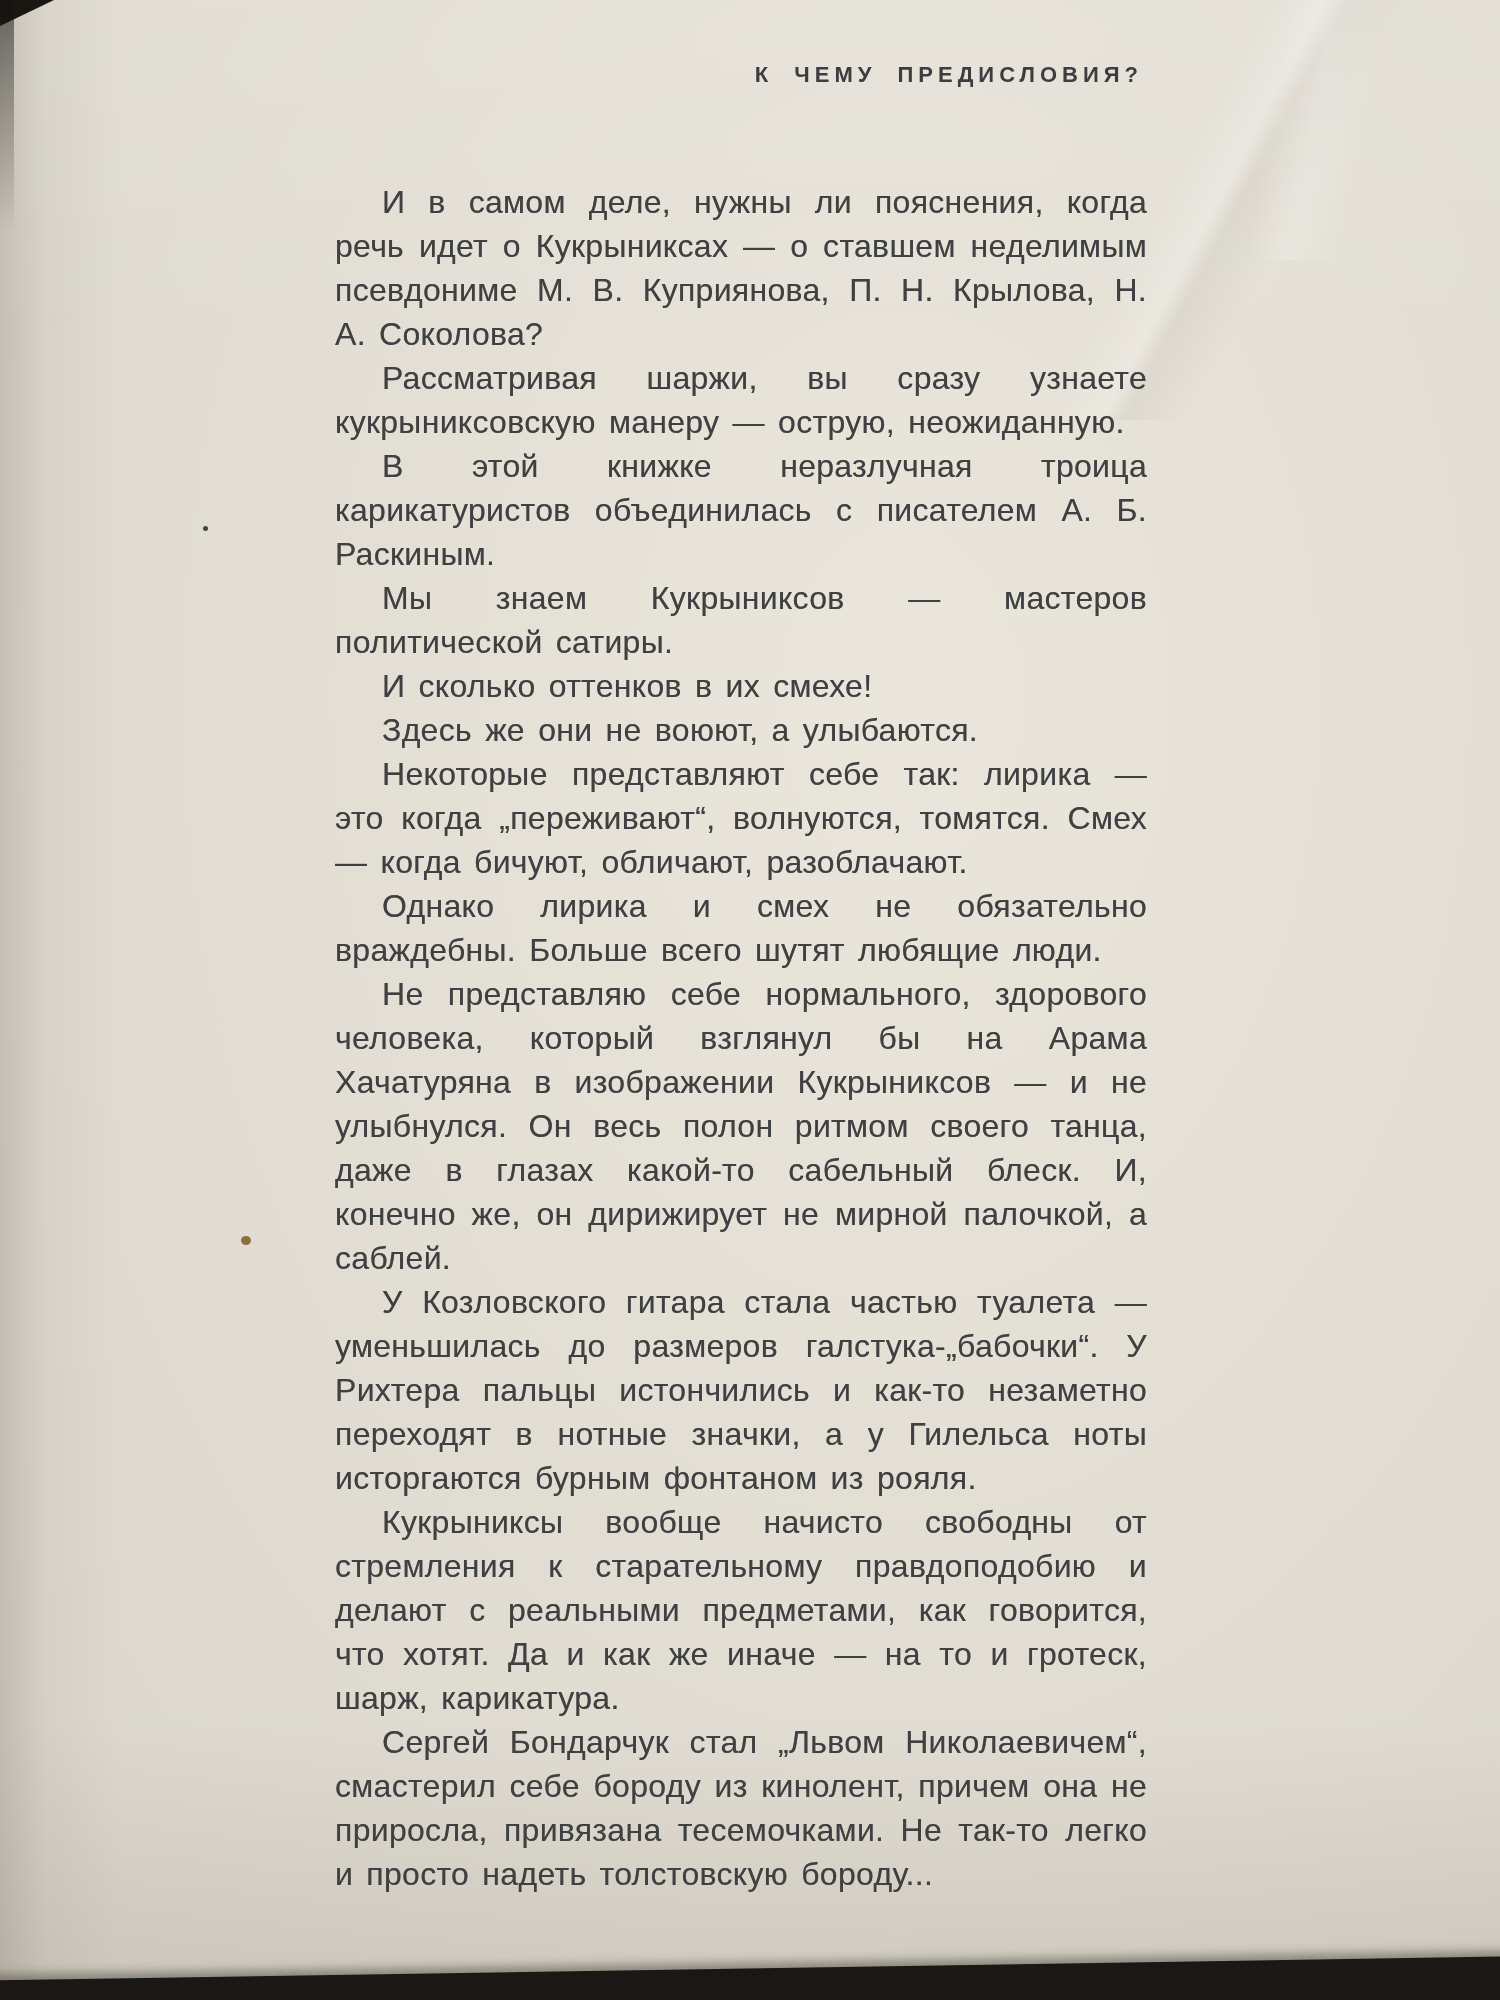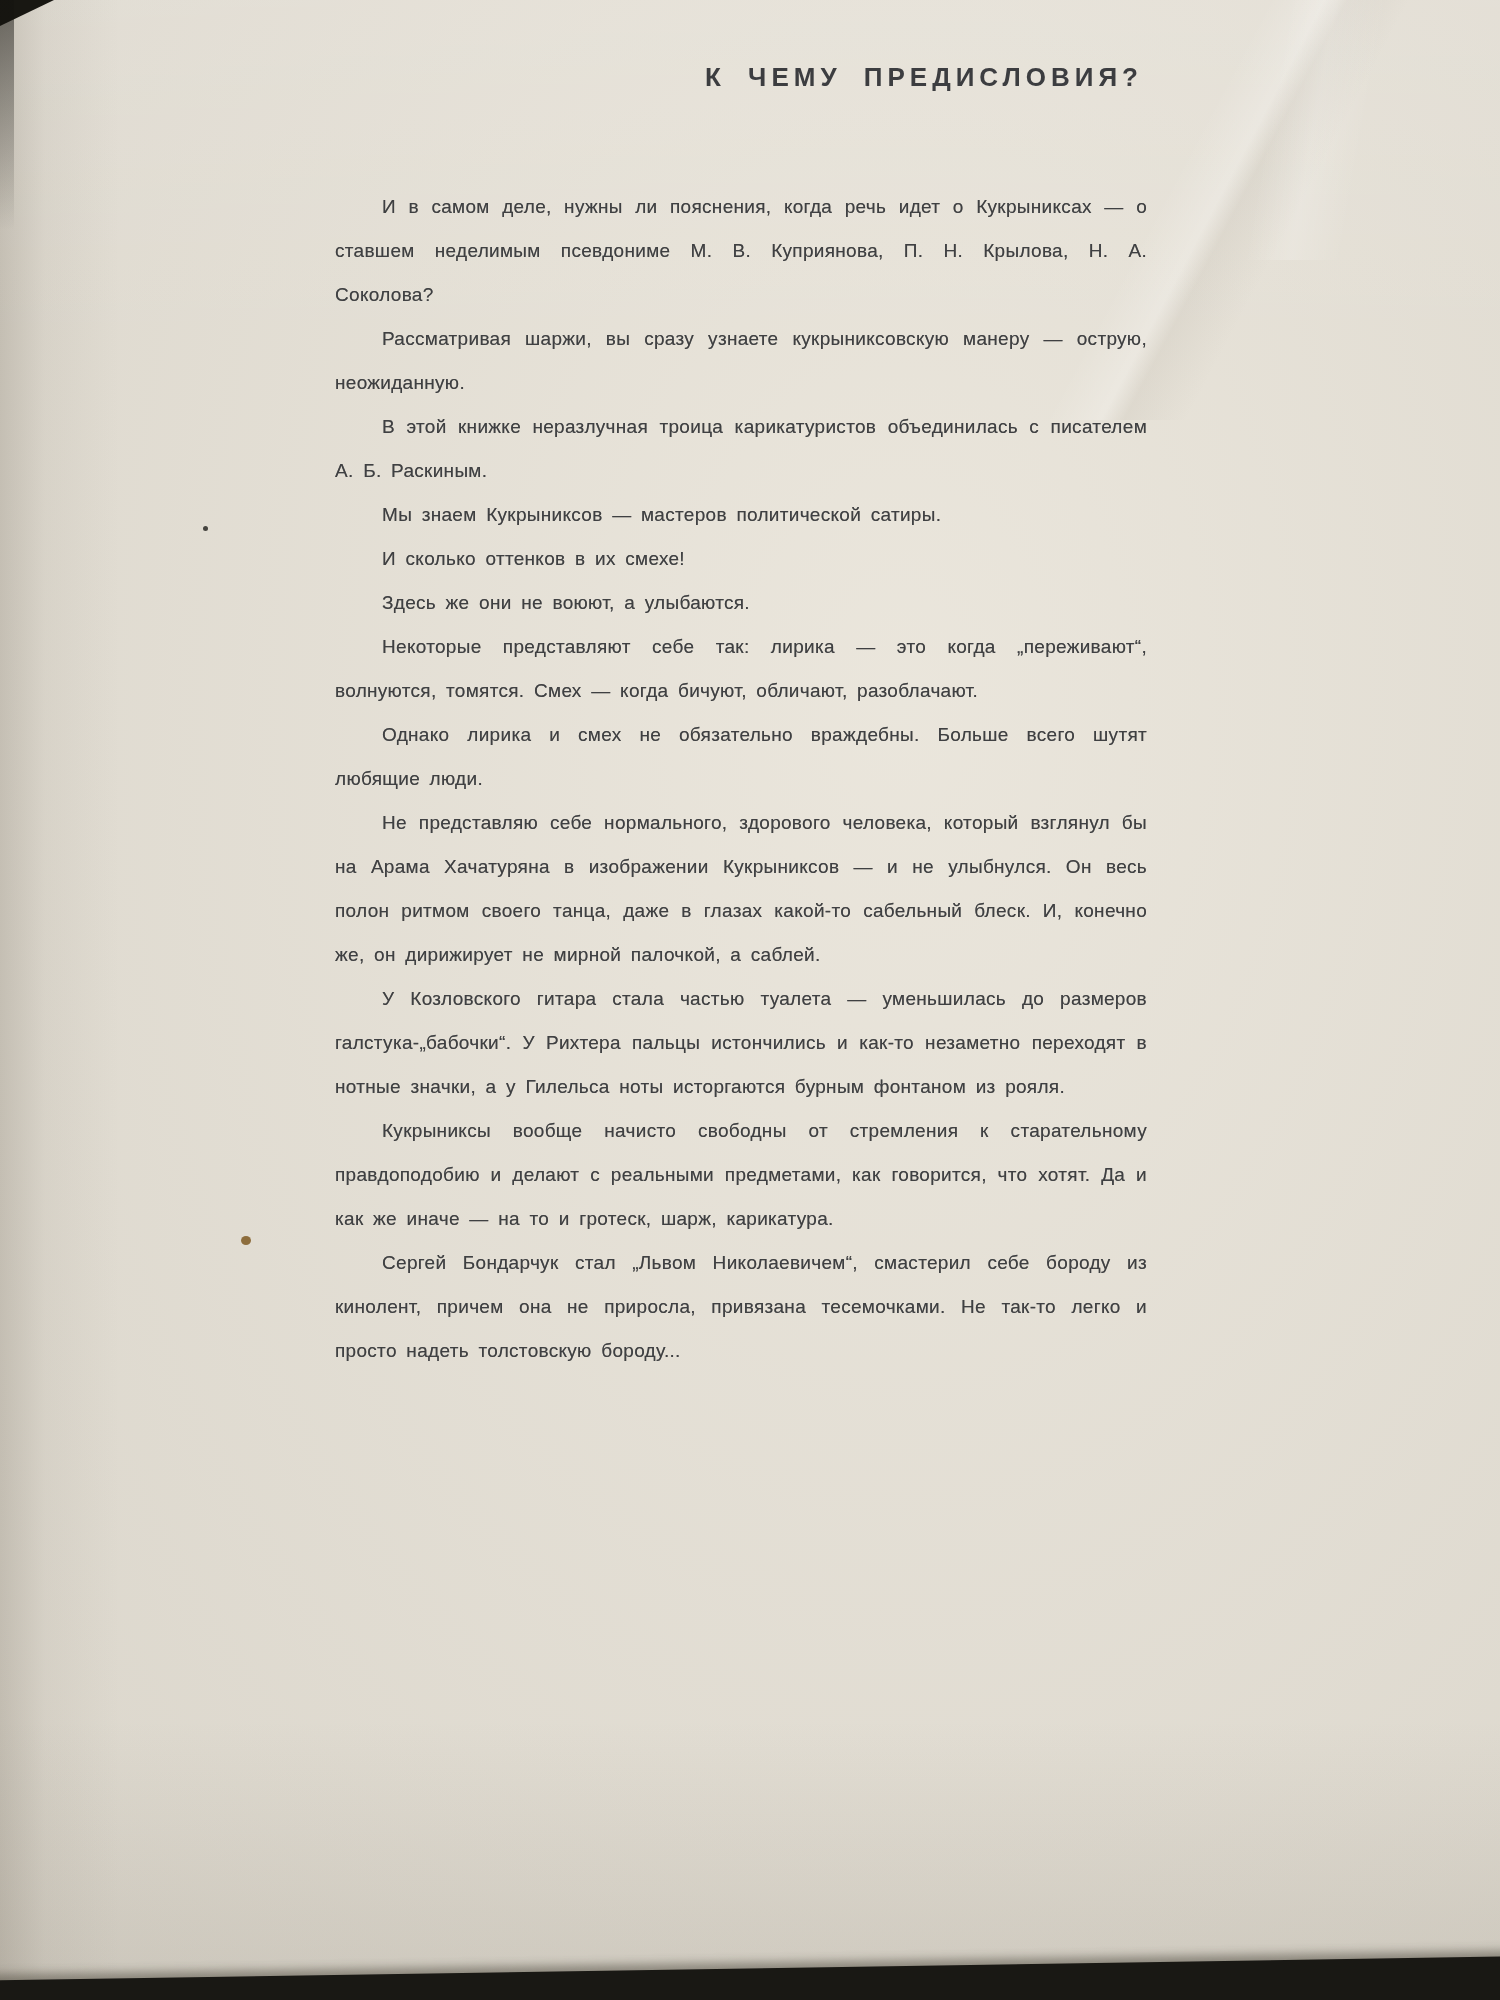--- a/index.html
+++ b/index.html
@@ -45,32 +45,32 @@
     transform:rotate(-0.9deg);
     transform-origin:right bottom;
     box-shadow:0 -6px 10px rgba(60,55,45,0.45);
   }
   .page-content{
     position:absolute;left:335px;top:0;width:812px;color:var(--ink);
   }
   .title{
     margin:62px 4px 0 0;
     text-align:right;
-    font-size:26px;
+    font-size:22px;
     font-weight:bold;
     letter-spacing:5px;
     word-spacing:10px;
     color:#3c3d40;
   }
   .body-text{
     margin-top:92px;
   }
   .body-text p{
     margin:0;
-    font-size:19px;
+    font-size:32px;
     line-height:44px;
     text-align:justify;
     text-indent:47px;
     word-spacing:4px;
     letter-spacing:0.3px;
     color:var(--ink);
     text-shadow:0 0 0.6px rgba(63,64,66,0.55);
   }
   .speck{position:absolute;border-radius:50%;}
   .speck-1{left:203px;top:526px;width:5px;height:5px;background:#45443f;}

